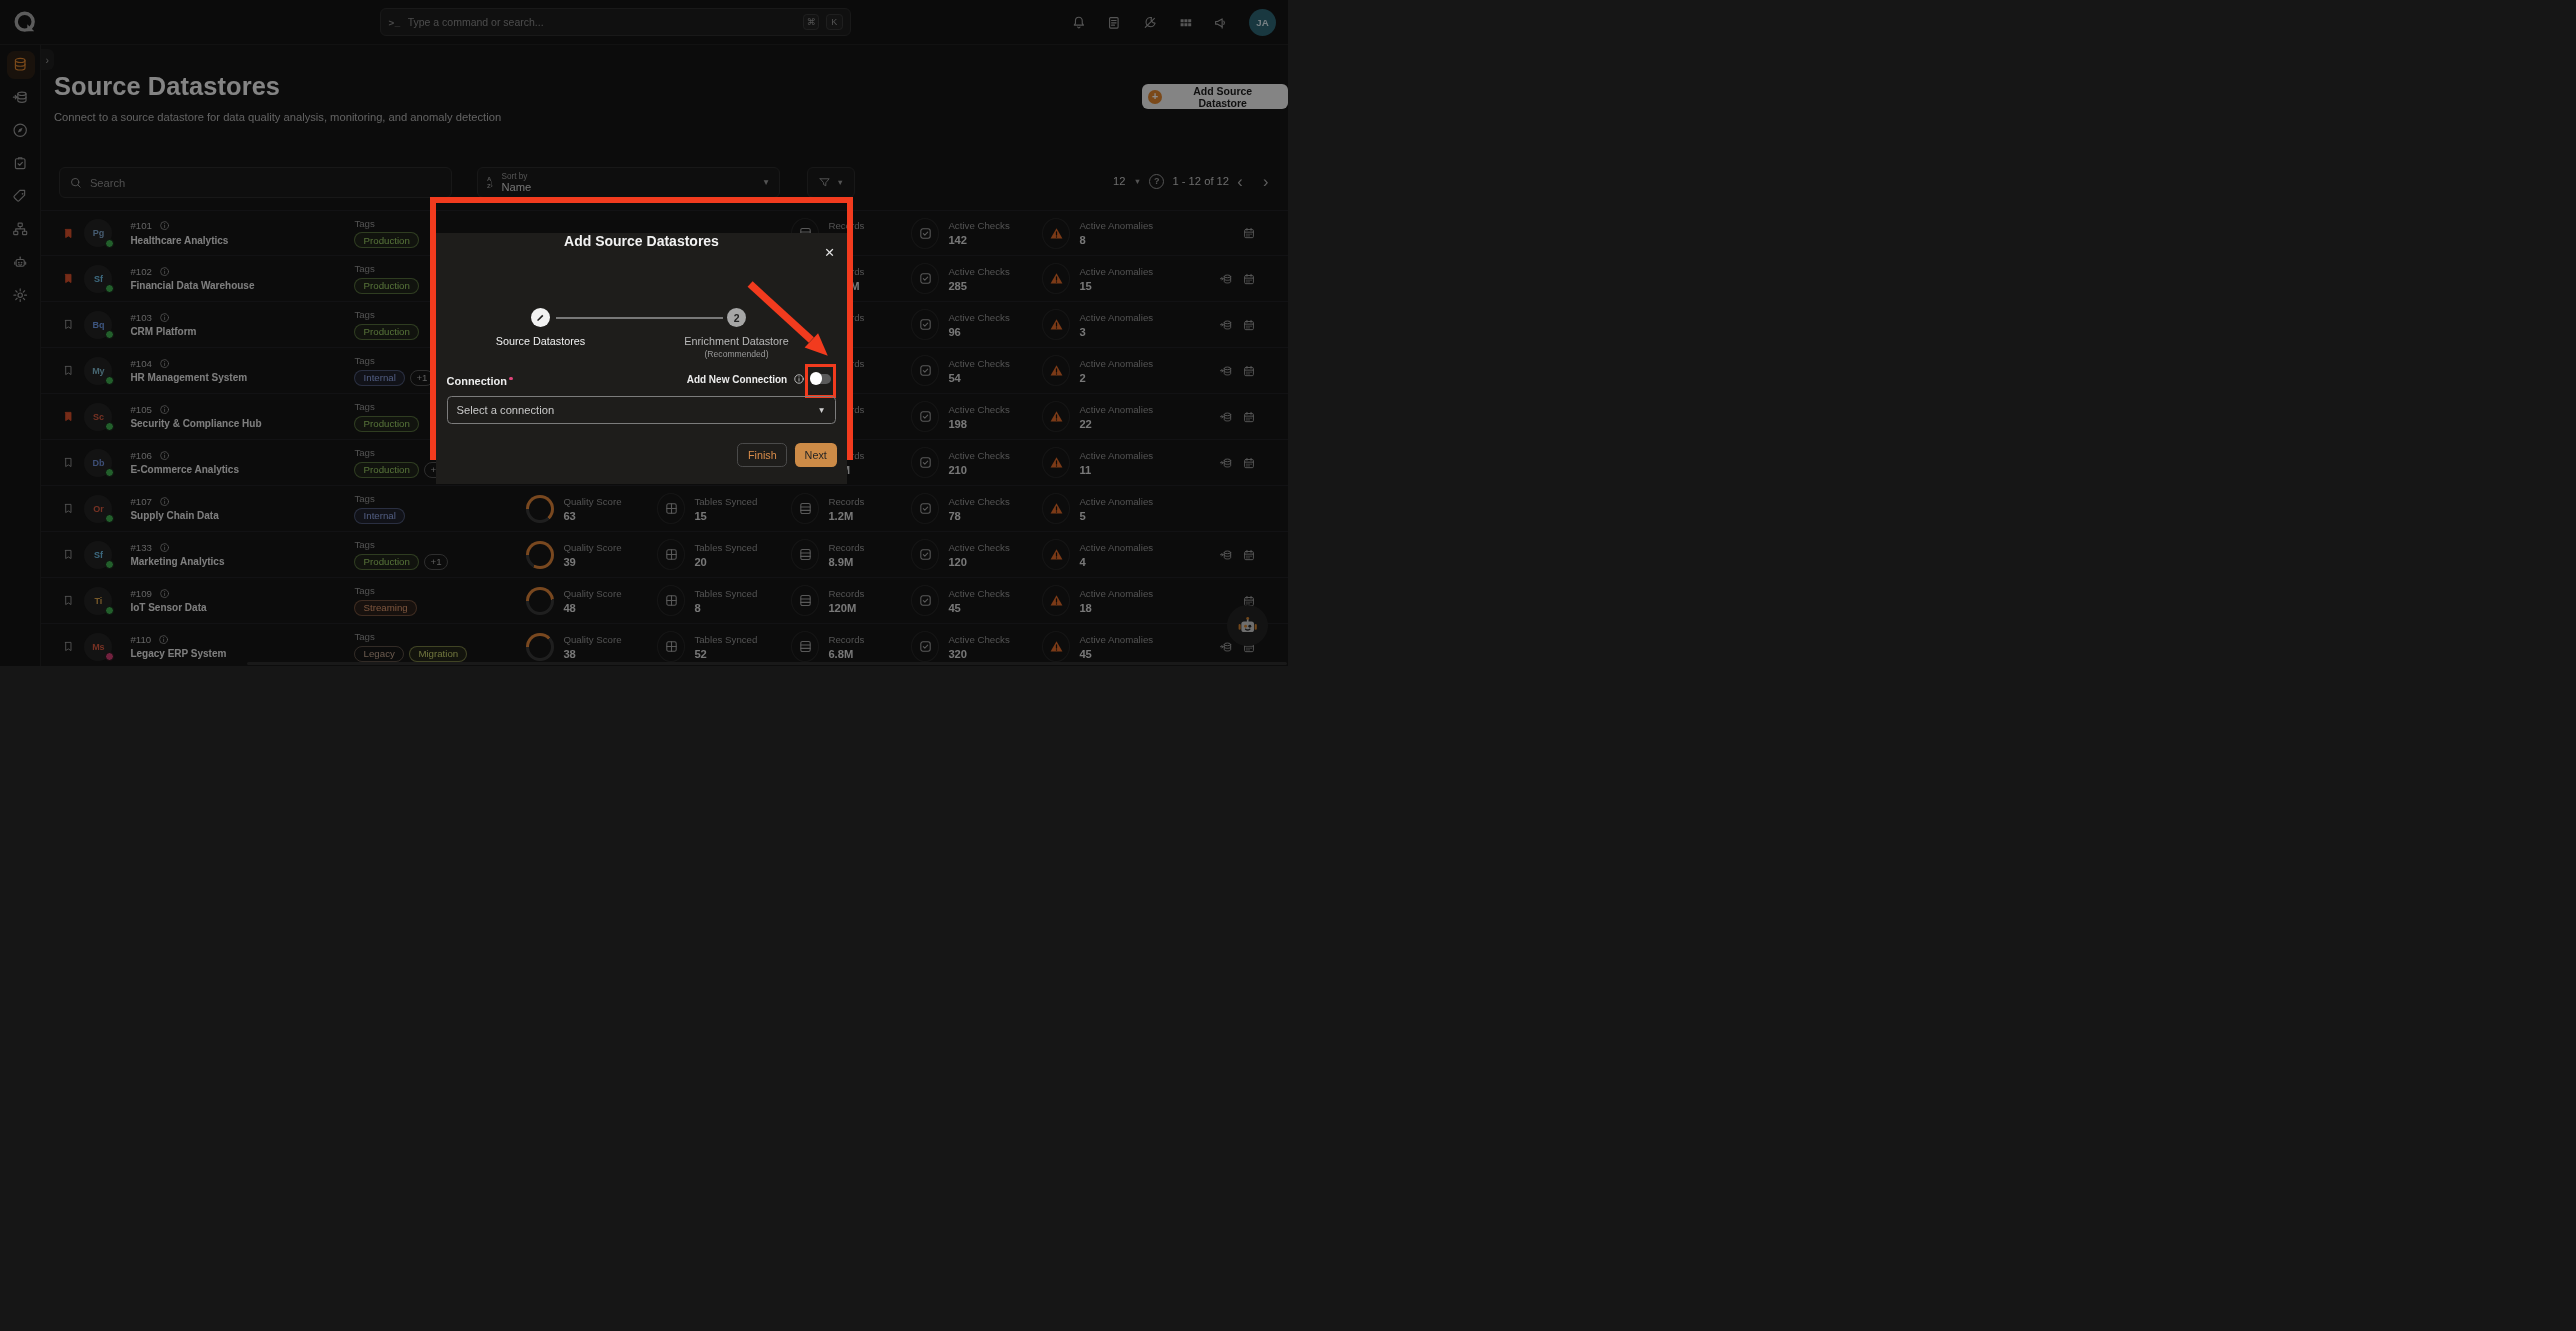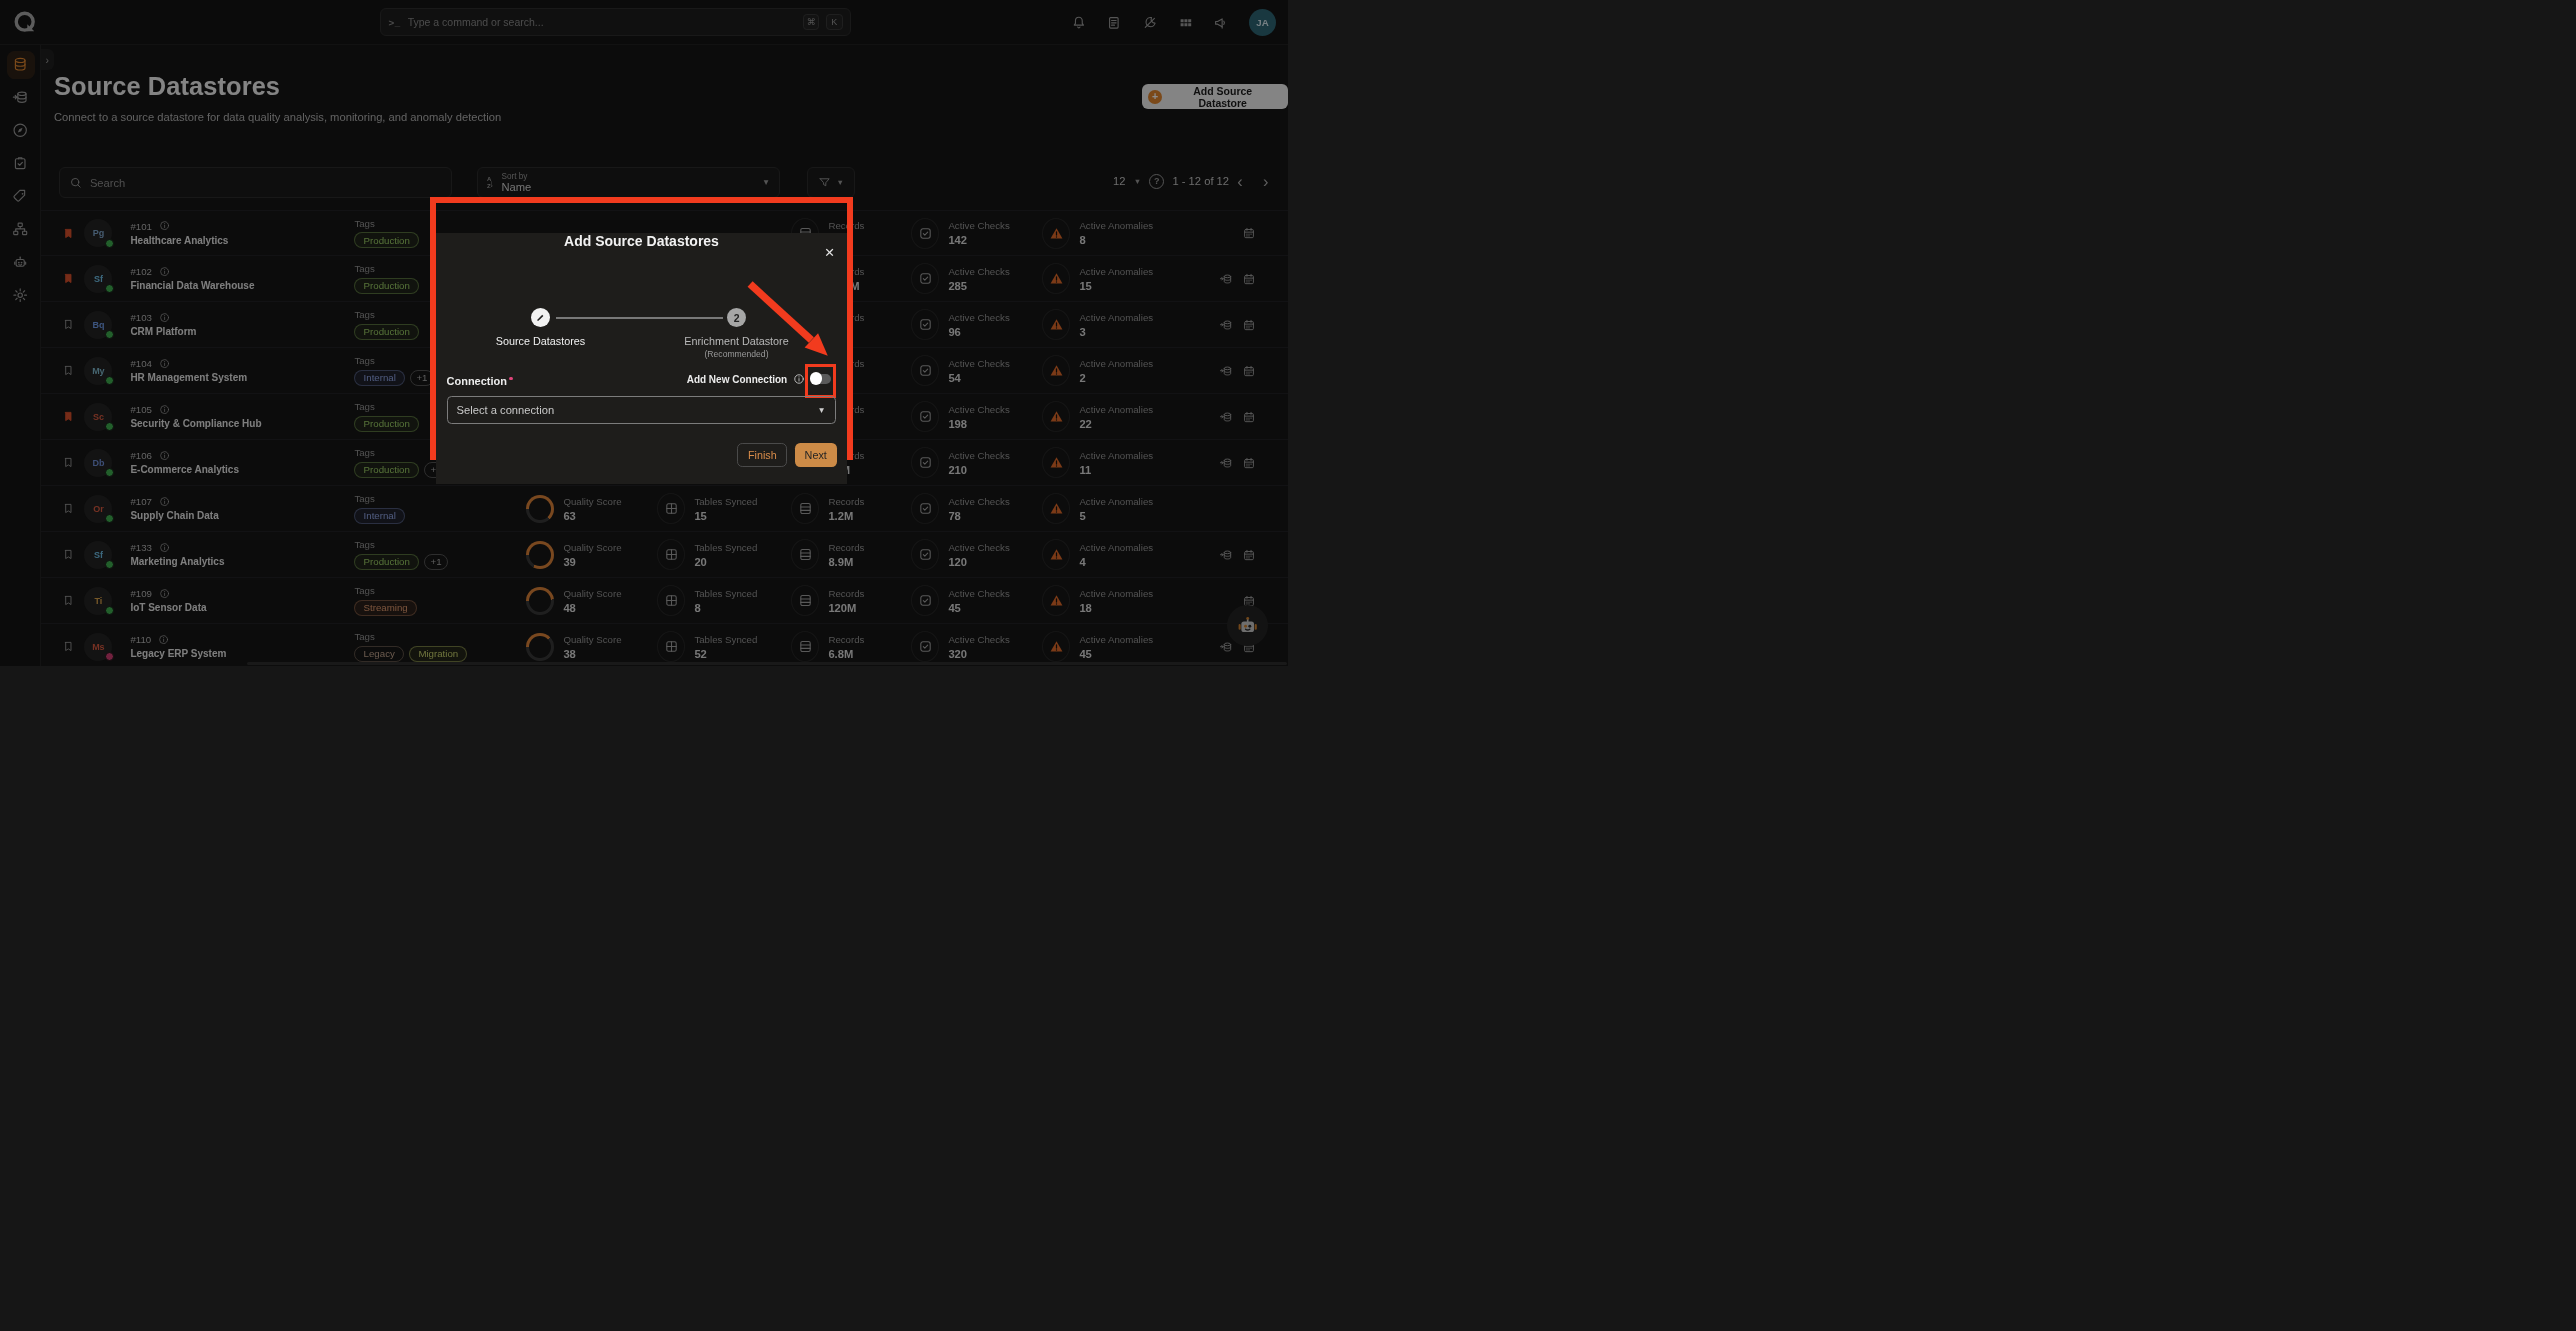--- a/index.html
+++ b/index.html
@@ -56,21 +56,21 @@
   .row:first-child { border-top:0.7px solid #222225; }
   .c-book { color:#9a9a9a; cursor:pointer; }
   .c-book svg { fill:none; }
   .c-book.marked { color:#d9502c; }
   .c-book.marked svg { fill:currentColor; }
   .c-avatar { position:relative; width:28px; height:28px; background:#232323; border-radius:50%; display:grid; place-items:center; }
   .glyph { font-size:9px; font-weight:700; }
   .dot { position:absolute; right:-1.5px; bottom:-0.7px; width:9px; height:9px; border-radius:50%; border:1.5px solid #161616; }
   .dot.green { background:var(--status_green,#3fae4f); }
   .dot.pink { background:var(--status_pink,#cf3d72); }
-  .idline { display:flex; align-items:flex-end; gap:7px; color:#b5b5b5; font-size:9.7px; }
+  .idline { display:flex; align-items:flex-start; gap:7px; color:#b5b5b5; font-size:9.7px; }
   .idline .info { color:#9a9a9a; cursor:pointer; }
   .name { font-size:10px; font-weight:700; color:#e6e6e6; margin-top:3px; cursor:pointer; }
   .lbl { font-size:9.7px; color:#969696; }
   .val { font-size:11.2px; font-weight:700; color:#dadada; margin-top:3px; }
   .pills { display:flex; gap:5.2px; margin-top:3.7px; }
   .pill { font-size:9.7px; padding:1.5px 8.2px; border-radius:9px; border:0.7px solid #555; }
   .t-production { color:#9ccf66; border-color:rgba(156,207,102,.45); background:rgba(156,207,102,.07); }
   .t-internal { color:#93a7e8; border-color:rgba(147,167,232,.4); background:rgba(100,120,210,.12); }
   .t-streaming { color:#e09a70; border-color:rgba(224,154,112,.4); background:rgba(200,110,60,.12); }
   .t-legacy { color:#c2a48e; border-color:rgba(194,164,142,.4); }

